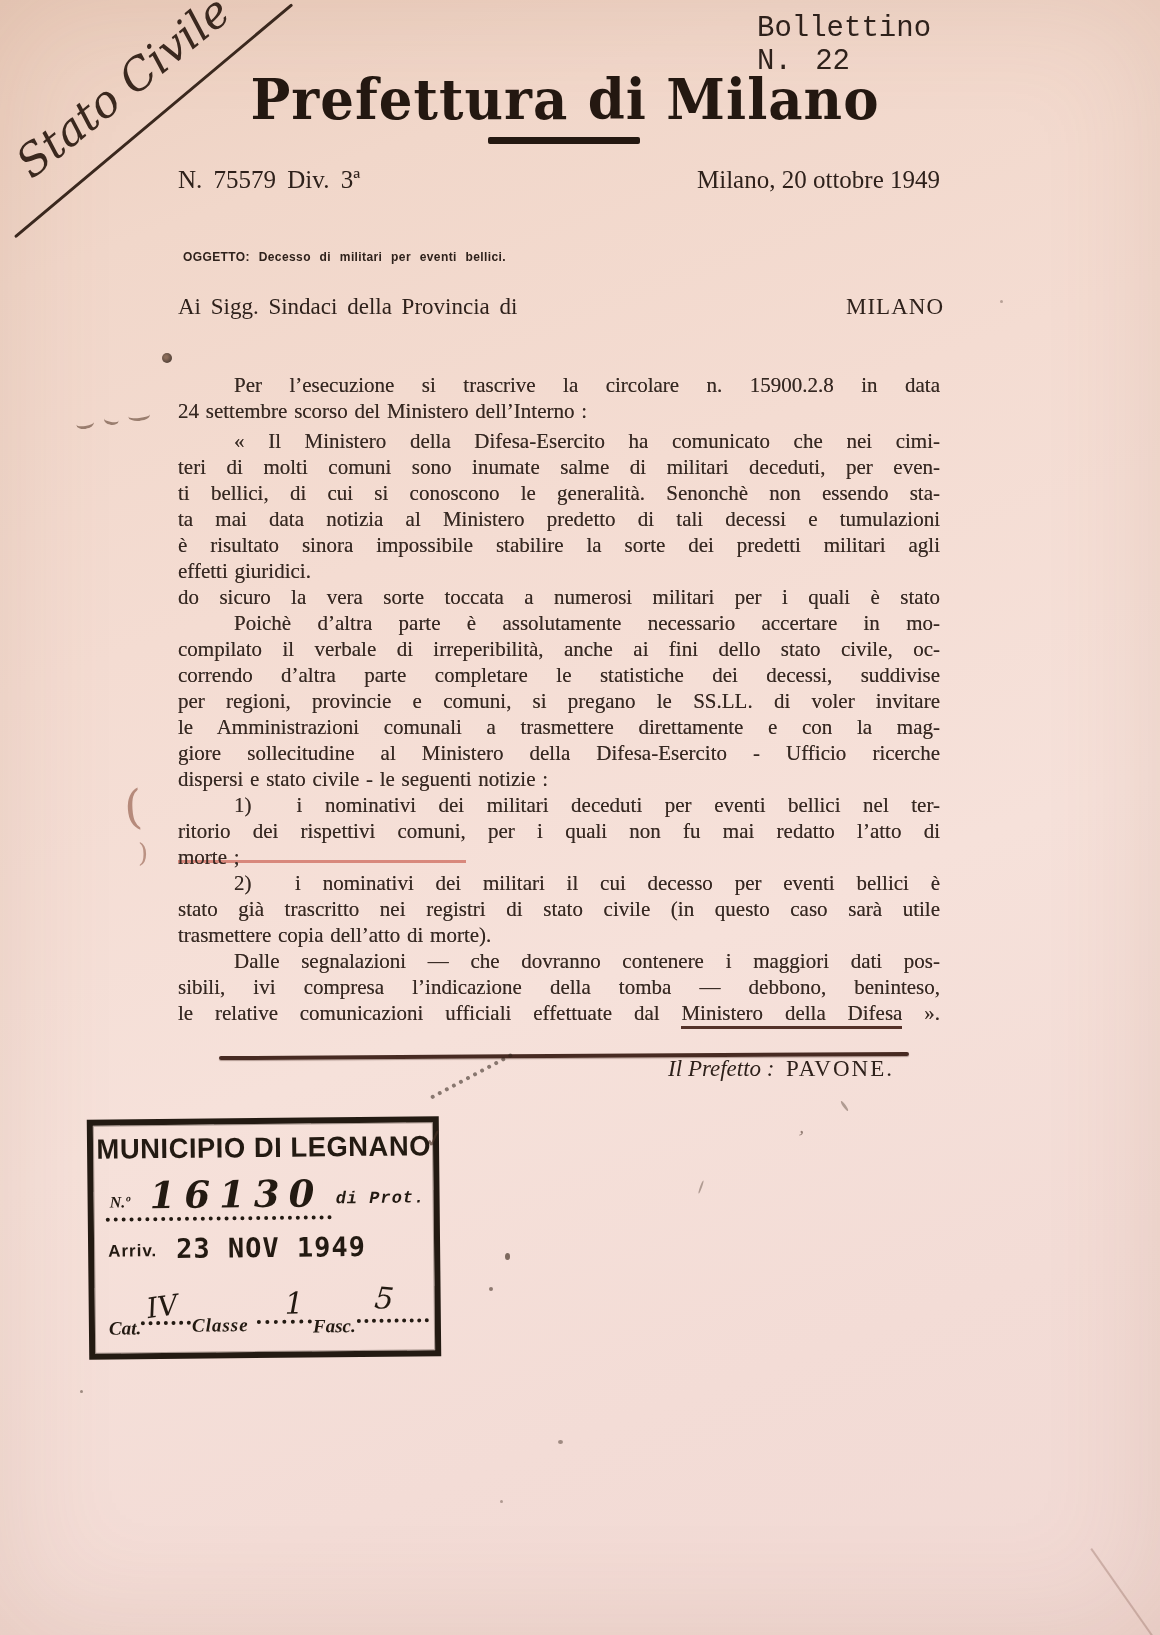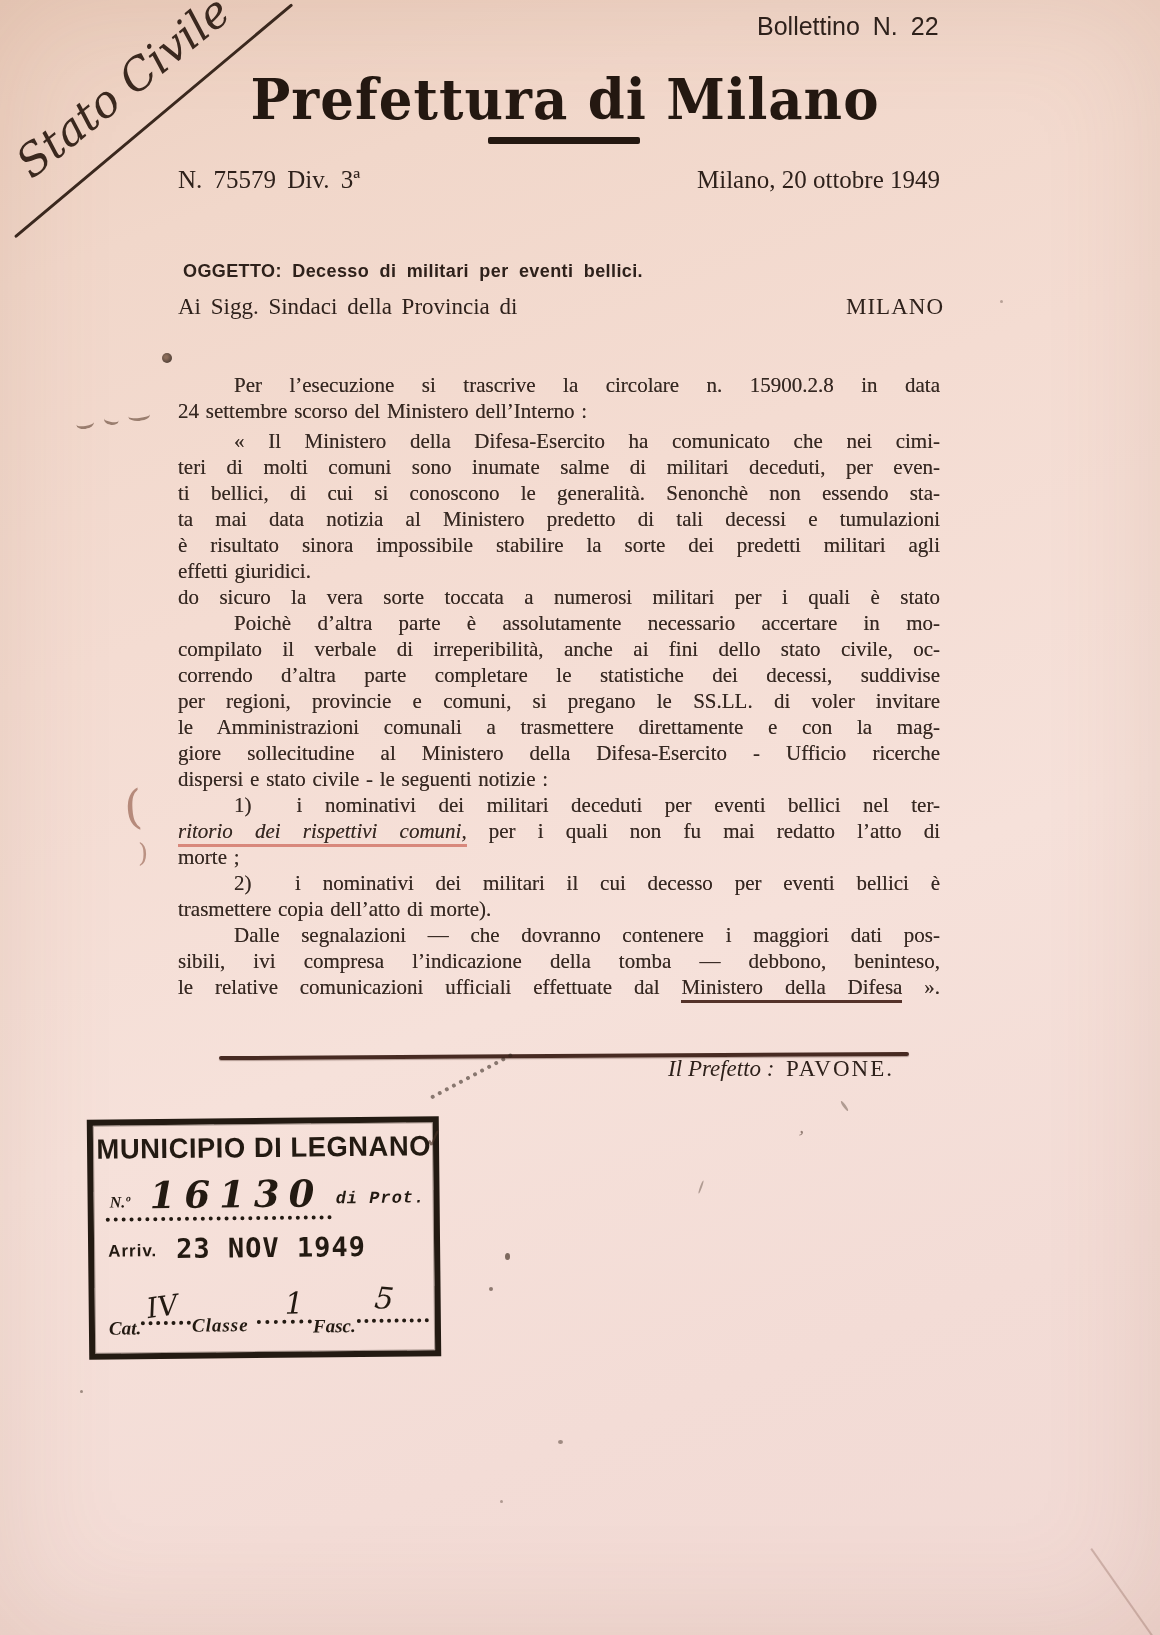--- a/index.html
+++ b/index.html
@@ -7,51 +7,51 @@
     position:relative;
     width:1160px;height:1635px;
     overflow:hidden;
     background:linear-gradient(160deg,#eccfbf 0%,#f1d7ca 14%,#f4dcd2 34%,#f6e1da 58%,#f3dcd6 80%,#f1d9d4 100%);
     box-shadow:inset 0 0 120px rgba(150,90,60,.14);
     font-family:"Liberation Serif",serif;
     color:#33261f;
   }
   .abs{position:absolute;}
   
-  .bulletin{top:12px;left:757px;width:190px;font-family:Liberation Sans, sans-serif;
-    font-size:25px;color:#2e211b;word-spacing:6px;}
+  .bulletin{top:12px;left:757px;width:190px;font-family:Liberation Mono, monospace;
+    font-size:29px;color:#2e211b;word-spacing:6px;}
   .doc-title{top:68px;left:0;width:1130px;text-align:center;
     font-family:"DejaVu Serif",serif;font-weight:bold;font-size:53px;
     color:#241811;letter-spacing:1px;transform:scaleY(1.04);}
   .title-underline{top:137px;left:488px;width:152px;height:7px;background:#241811;border-radius:2px;}
   .ref-row{top:166px;left:178px;width:762px;display:flex;justify-content:space-between;
     font-size:25px;color:#2e211b;}
   .ref-left{word-spacing:5px;}
-  .subject-row{top:261px;left:183px;width:760px;
-    font-family:"Liberation Sans",sans-serif;font-weight:bold;font-size:18px;
+  .subject-row{top:250px;left:183px;width:760px;
+    font-family:"Liberation Sans",sans-serif;font-weight:bold;font-size:12px;
     color:#2e211b;word-spacing:5px;letter-spacing:.4px;}
   .addr-row{top:294px;left:178px;width:766px;display:flex;justify-content:space-between;
     font-size:23px;color:#2e211b;word-spacing:4px;align-items:center;}
   .addr-place{letter-spacing:1px;}
   
   .hand-note{top:148px;left:6px;transform:rotate(-39deg);transform-origin:left top;
     font-family:"DejaVu Serif",serif;font-style:italic;font-size:44px;color:#3a281e;
     letter-spacing:0px;white-space:nowrap;}
   .diag-line{top:236px;left:14px;width:362px;height:3px;background:#3a281e;
     transform:rotate(-40deg);transform-origin:left top;border-radius:2px;}
   
   .body-block{top:372px;left:178px;width:762px;font-size:21px;line-height:26px;
     color:#352822;word-spacing:1.5px;text-shadow:0 0 .6px rgba(53,38,28,.6);}
   .para{margin:0;}
   .para.gap{margin-bottom:4px;}
   .bline{text-align:justify;text-align-last:justify;text-justify:inter-word;}
   .bline.first{text-indent:56px;}
   .bline.short{text-align-last:left;}
   .u-pen{border-bottom:3px solid rgba(62,25,16,.88);padding-bottom:1px;}
-  .u-red{border-bottom:3px solid rgba(196,78,64,.6);padding-bottom:1px;font-style:italic;}
+  .u-red{border-bottom:3px solid rgba(196,78,64,.6);padding-bottom:17px;}
   .long-stroke{top:1054px;left:219px;width:690px;height:4px;background:rgba(52,22,13,.9);
     transform:rotate(-.35deg);border-radius:2px;box-shadow:0 1px 1px rgba(52,22,13,.35);}
   .signature{top:1056px;left:178px;width:762px;text-align:right;padding-right:46px;
     box-sizing:border-box;font-size:23px;color:#2e211b;}
   .sig-role{font-style:italic;}
   .sig-name{letter-spacing:2px;}
   
   .stamp{top:1118px;left:88px;width:352px;height:240px;box-sizing:border-box;
     border:6px solid #231a12;transform:rotate(-.6deg);
     box-shadow:inset 0 0 0 1px rgba(35,26,18,.35);color:#231a12;}
@@ -140,20 +140,21 @@
         <div class="bline"><span>giore sollecitudine al Ministero della Difesa-Esercito - Ufficio ricerche</span></div>
         <div class="bline short"><span>dispersi e stato civile - le seguenti notizie :</span></div>
       </div>
       <div class="para">
         <div class="bline first"><span>1)&nbsp;&nbsp;i nominativi dei militari deceduti per eventi bellici nel ter-</span></div>
         <div class="bline"><span class="u-red">ritorio dei rispettivi comuni,</span><span> per i quali non fu mai redatto l’atto di</span></div>
         <div class="bline short"><span>morte ;</span></div>
       </div>
       <div class="para">
         <div class="bline first"><span>2)&nbsp;&nbsp;i nominativi dei militari il cui decesso per eventi bellici è</span></div>
+        <div class="bline"><span>stato già trascritto nei registri di stato civile (in questo caso sarà utile</span></div>
         <div class="bline short"><span>trasmettere copia dell’atto di morte).</span></div>
       </div>
       <div class="para">
         <div class="bline first"><span>Dalle segnalazioni — che dovranno contenere i maggiori dati pos-</span></div>
         <div class="bline"><span>sibili, ivi compresa l’indicazione della tomba — debbono, beninteso,</span></div>
         <div class="bline"><span>le relative comunicazioni ufficiali effettuate dal </span><span class="u-pen">Ministero della Difesa</span><span> ».</span></div>
       </div>
     </div>
 
   <div class="abs long-stroke"></div>

